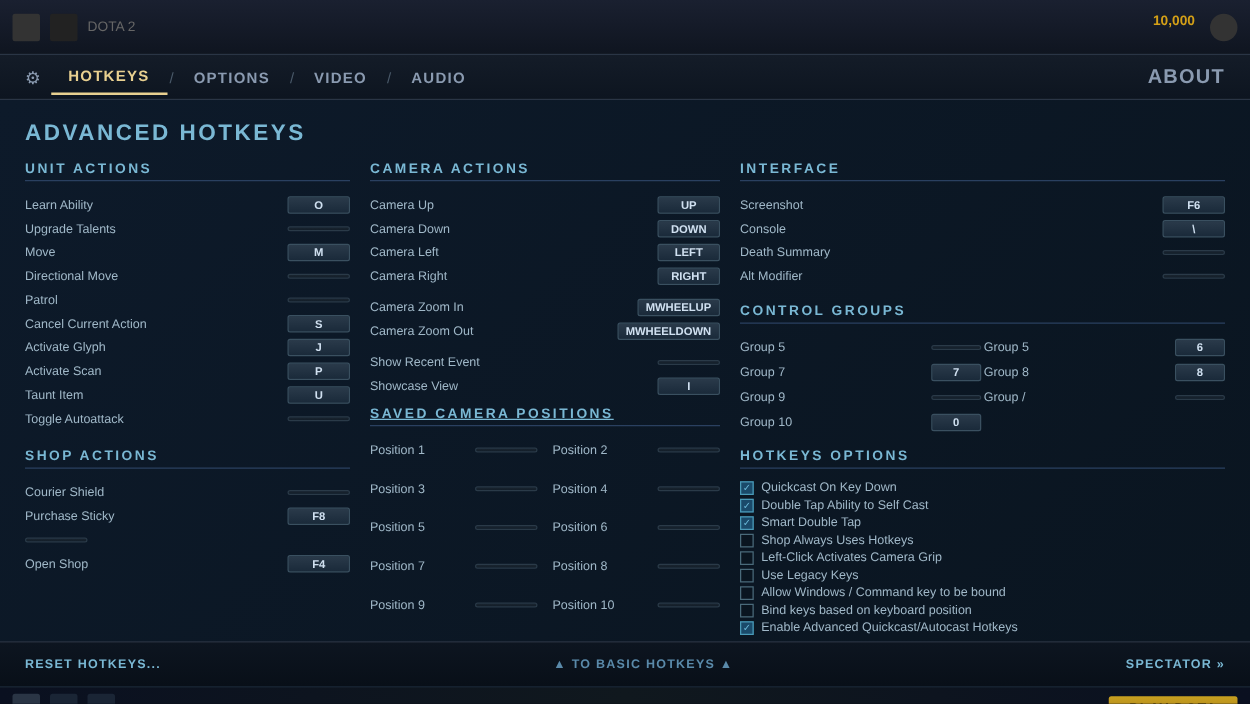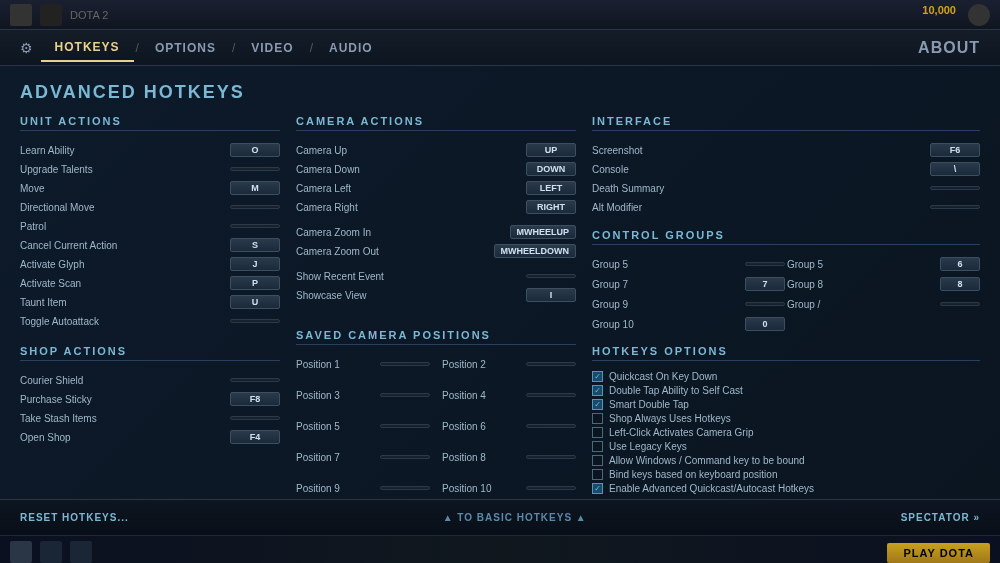--- a/index.html
+++ b/index.html
@@ -7,21 +7,21 @@
       width: 1000px;
       height: 563px;
       background: #0a0e14;
       font-family: 'Arial', sans-serif;
       overflow: hidden;
       position: relative;
     }
 
     
     .top-bar {
-      height: 30px;
+      height: 44px;
       background: linear-gradient(to bottom, #1a2030, #0f1520);
       display: flex;
       align-items: center;
       padding: 0 10px;
       border-bottom: 1px solid #2a3545;
     }
     .top-bar-left {
       display: flex;
       gap: 8px;
       align-items: center;
@@ -396,21 +396,20 @@
 
       <div class="hotkey-row">
             <span class="hotkey-label">Courier Shield</span>
             <div class="hotkey-key empty"></div>
           </div>
           <div class="hotkey-row">
             <span class="hotkey-label">Purchase Sticky</span>
             <div class="hotkey-key">F8</div>
           </div>
           <div class="hotkey-row">
-            <span class="hotkey-label">Take Stash Items</span>
             <div class="hotkey-key empty"></div>
           </div>
           <div class="hotkey-row">
             <span class="hotkey-label">Open Shop</span>
             <div class="hotkey-key">F4</div>
           </div>
         </div>
     </div>
 
     <div class="col camera-section" style="max-width:280px;">
@@ -446,21 +445,21 @@
           <div class="hotkey-row">
             <span class="hotkey-label">Show Recent Event</span>
             <div class="hotkey-key empty"></div>
           </div>
           <div class="hotkey-row">
             <span class="hotkey-label">Showcase View</span>
             <div class="hotkey-key">I</div>
           </div>
         </div>
 
-      <div class="section-title" style="margin-top:18px;">SAVED CAMERA POSITIONS</div>
+      <div class="section-title" style="margin-top:0;text-decoration:underline;">SAVED CAMERA POSITIONS</div>
       <div class="positions-grid">
 
       <div class="hotkey-row">
             <span class="hotkey-label">Position 1</span>
             <div class="hotkey-key empty"></div>
           </div>
           <div class="hotkey-row">
             <span class="hotkey-label">Position 2</span>
             <div class="hotkey-key empty"></div>
           </div>

